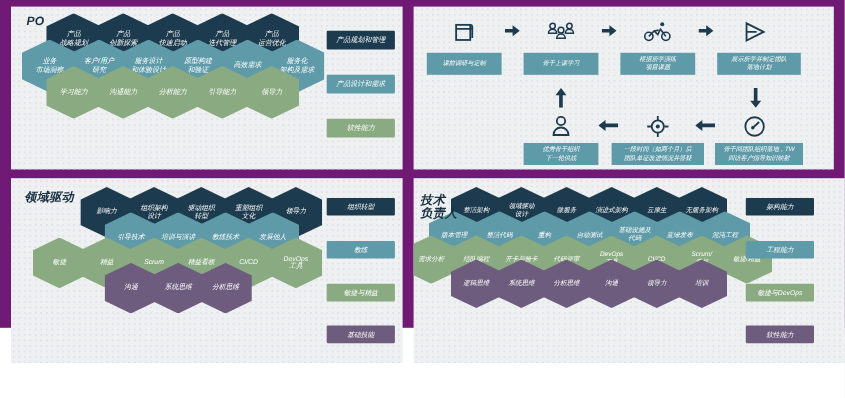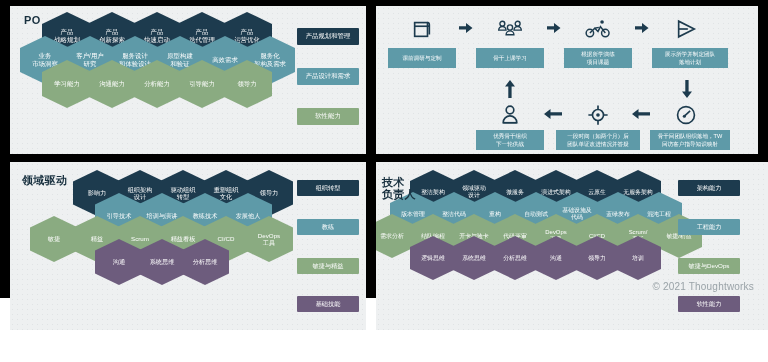--- a/index.html
+++ b/index.html
@@ -1,18 +1,18 @@
 <!DOCTYPE html>
 <html><head>
 <meta charset="utf-8">
 <style>
   html,body{margin:0;padding:0;background:#ffffff;}
   body{width:768px;height:362px;overflow:hidden;
        font-family:"Liberation Sans","DejaVu Sans",sans-serif;}
-  #root{position:relative;width:768px;height:298px;background:#000000;}
+  #root{position:relative;width:768px;height:298px;background:#701a75;font-style:italic;}
 
   .panel{position:absolute;background:#eef0f1;
          background-image:radial-gradient(#e0e3e5 0.7px, transparent 0.7px);
          background-size:5px 5px;overflow:hidden;}
   #panel-po   {left:10px;  top:6px;   width:356px; height:148px;}
   #panel-flow {left:376px; top:6px;   width:382px; height:148px;}
   #panel-ac   {left:10px;  top:162px; width:356px; height:168px;}
   #panel-tl   {left:376px; top:162px; width:382px; height:168px;padding-left:20px;}
 
   .role-title{position:absolute;font-weight:bold;color:#18303f;
@@ -427,14 +427,13 @@
         </div>
         <div class="legend-chip c-green" style="left: 302px; top: 96px; width: 62px; height: 16px; font-size: 6.2px;">
           <span>敏捷与DevOps</span>
         </div>
         <div class="legend-chip c-purple" style="left: 302px; top: 134px; width: 62px; height: 16px; font-size: 6.2px;">
           <span>软性能力</span>
         </div>
       </div>
   </div>
 
-  <div class="footer">© 2021 Thoughtworks</div>
 </div>
 
 </body></html>

